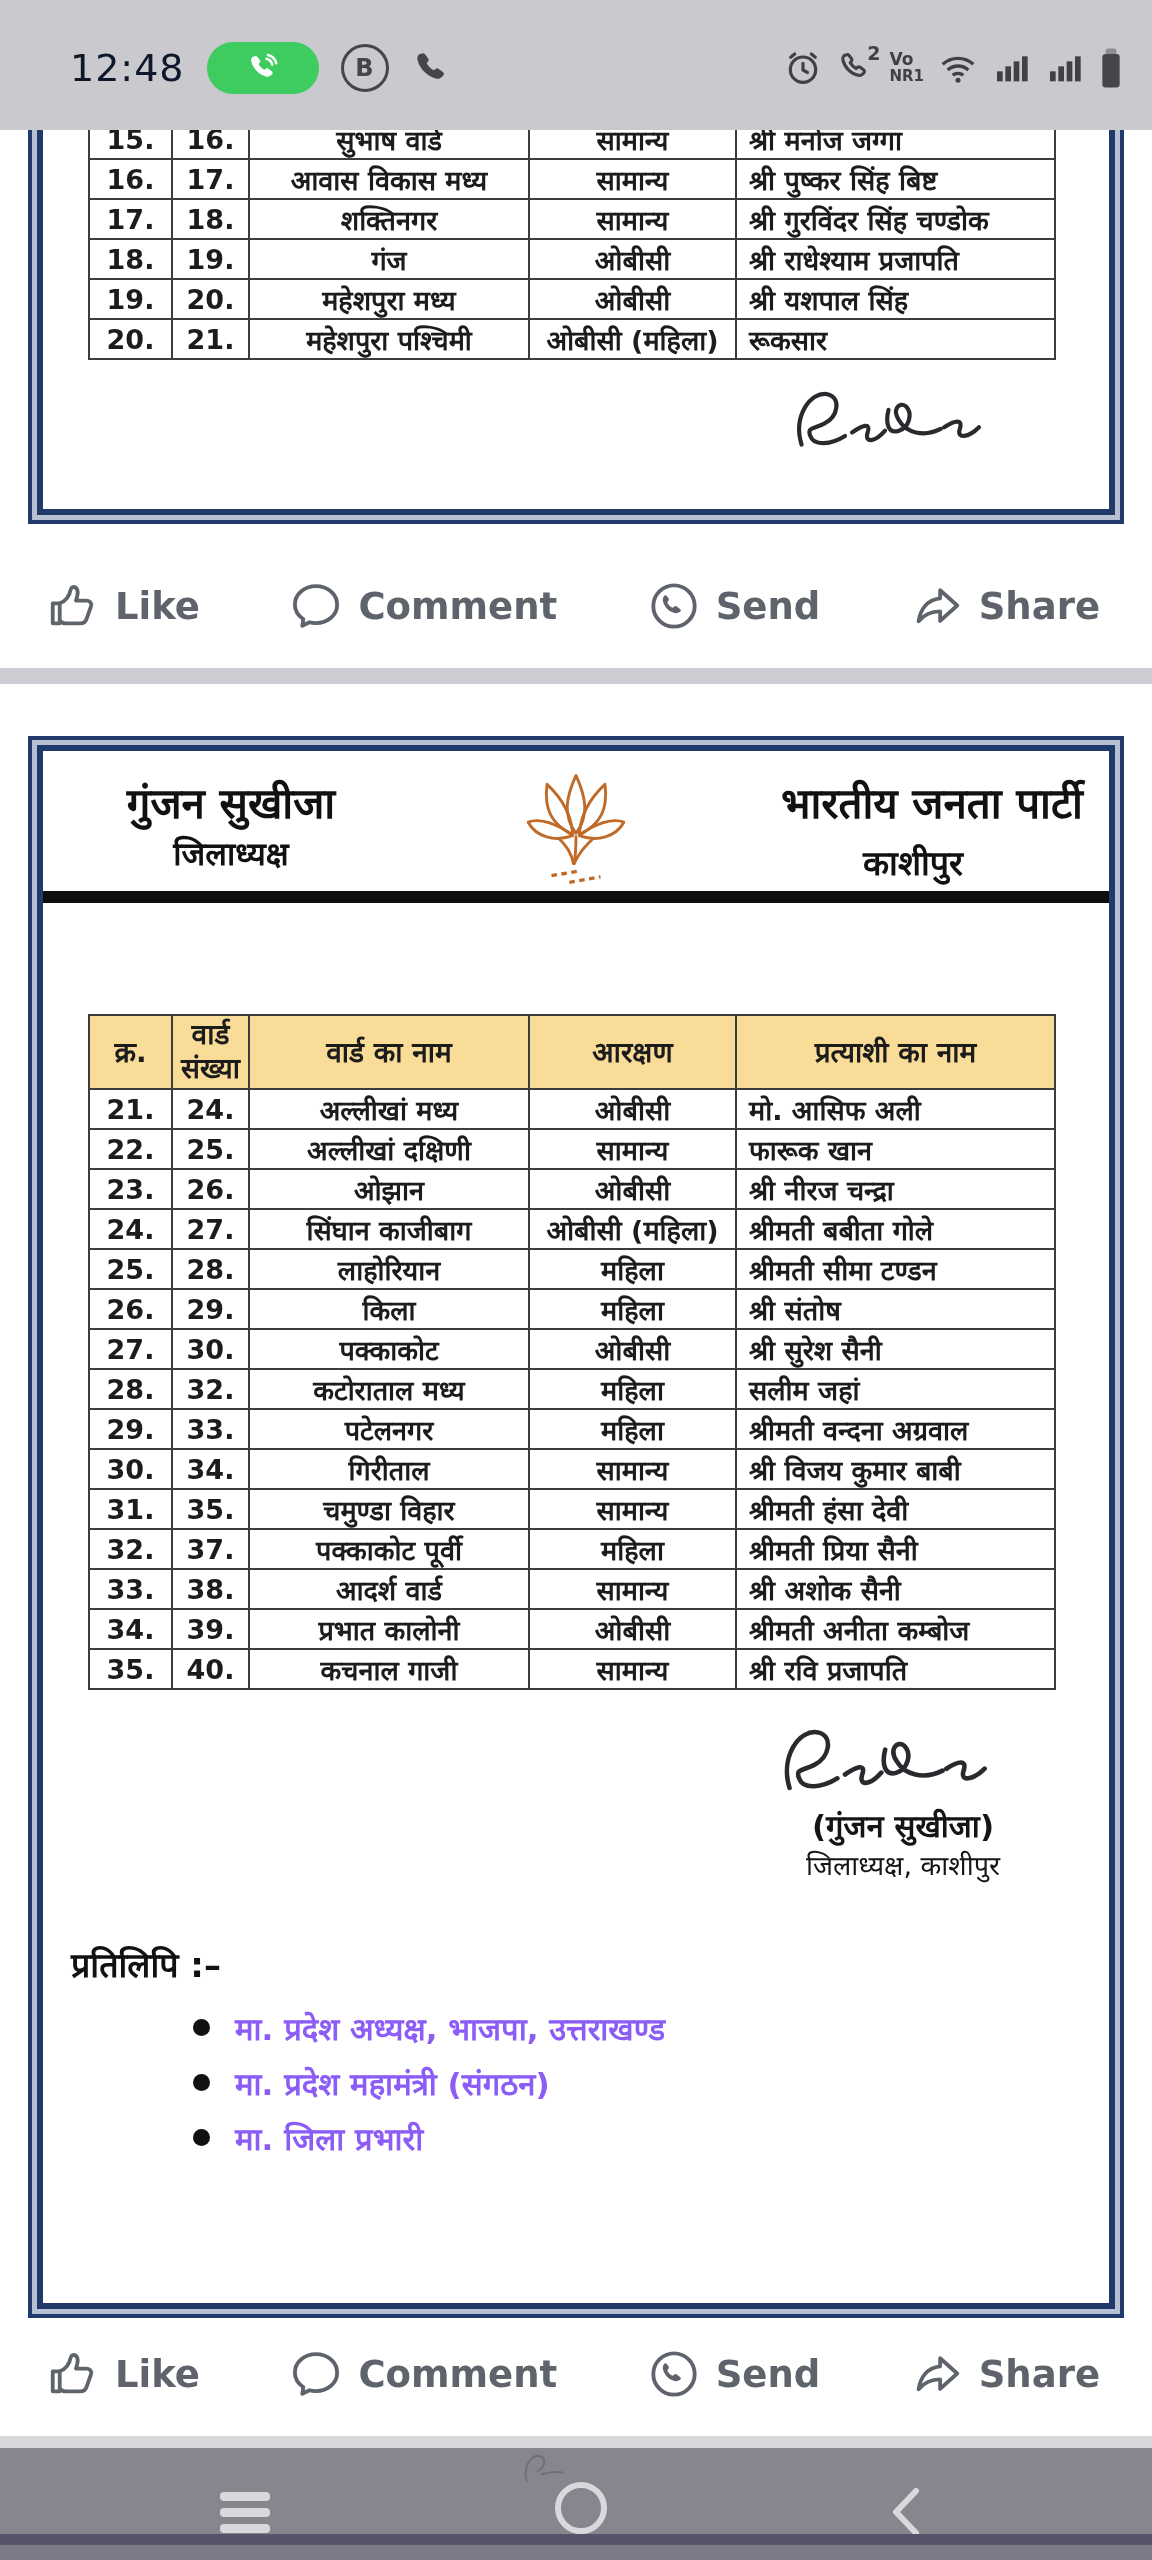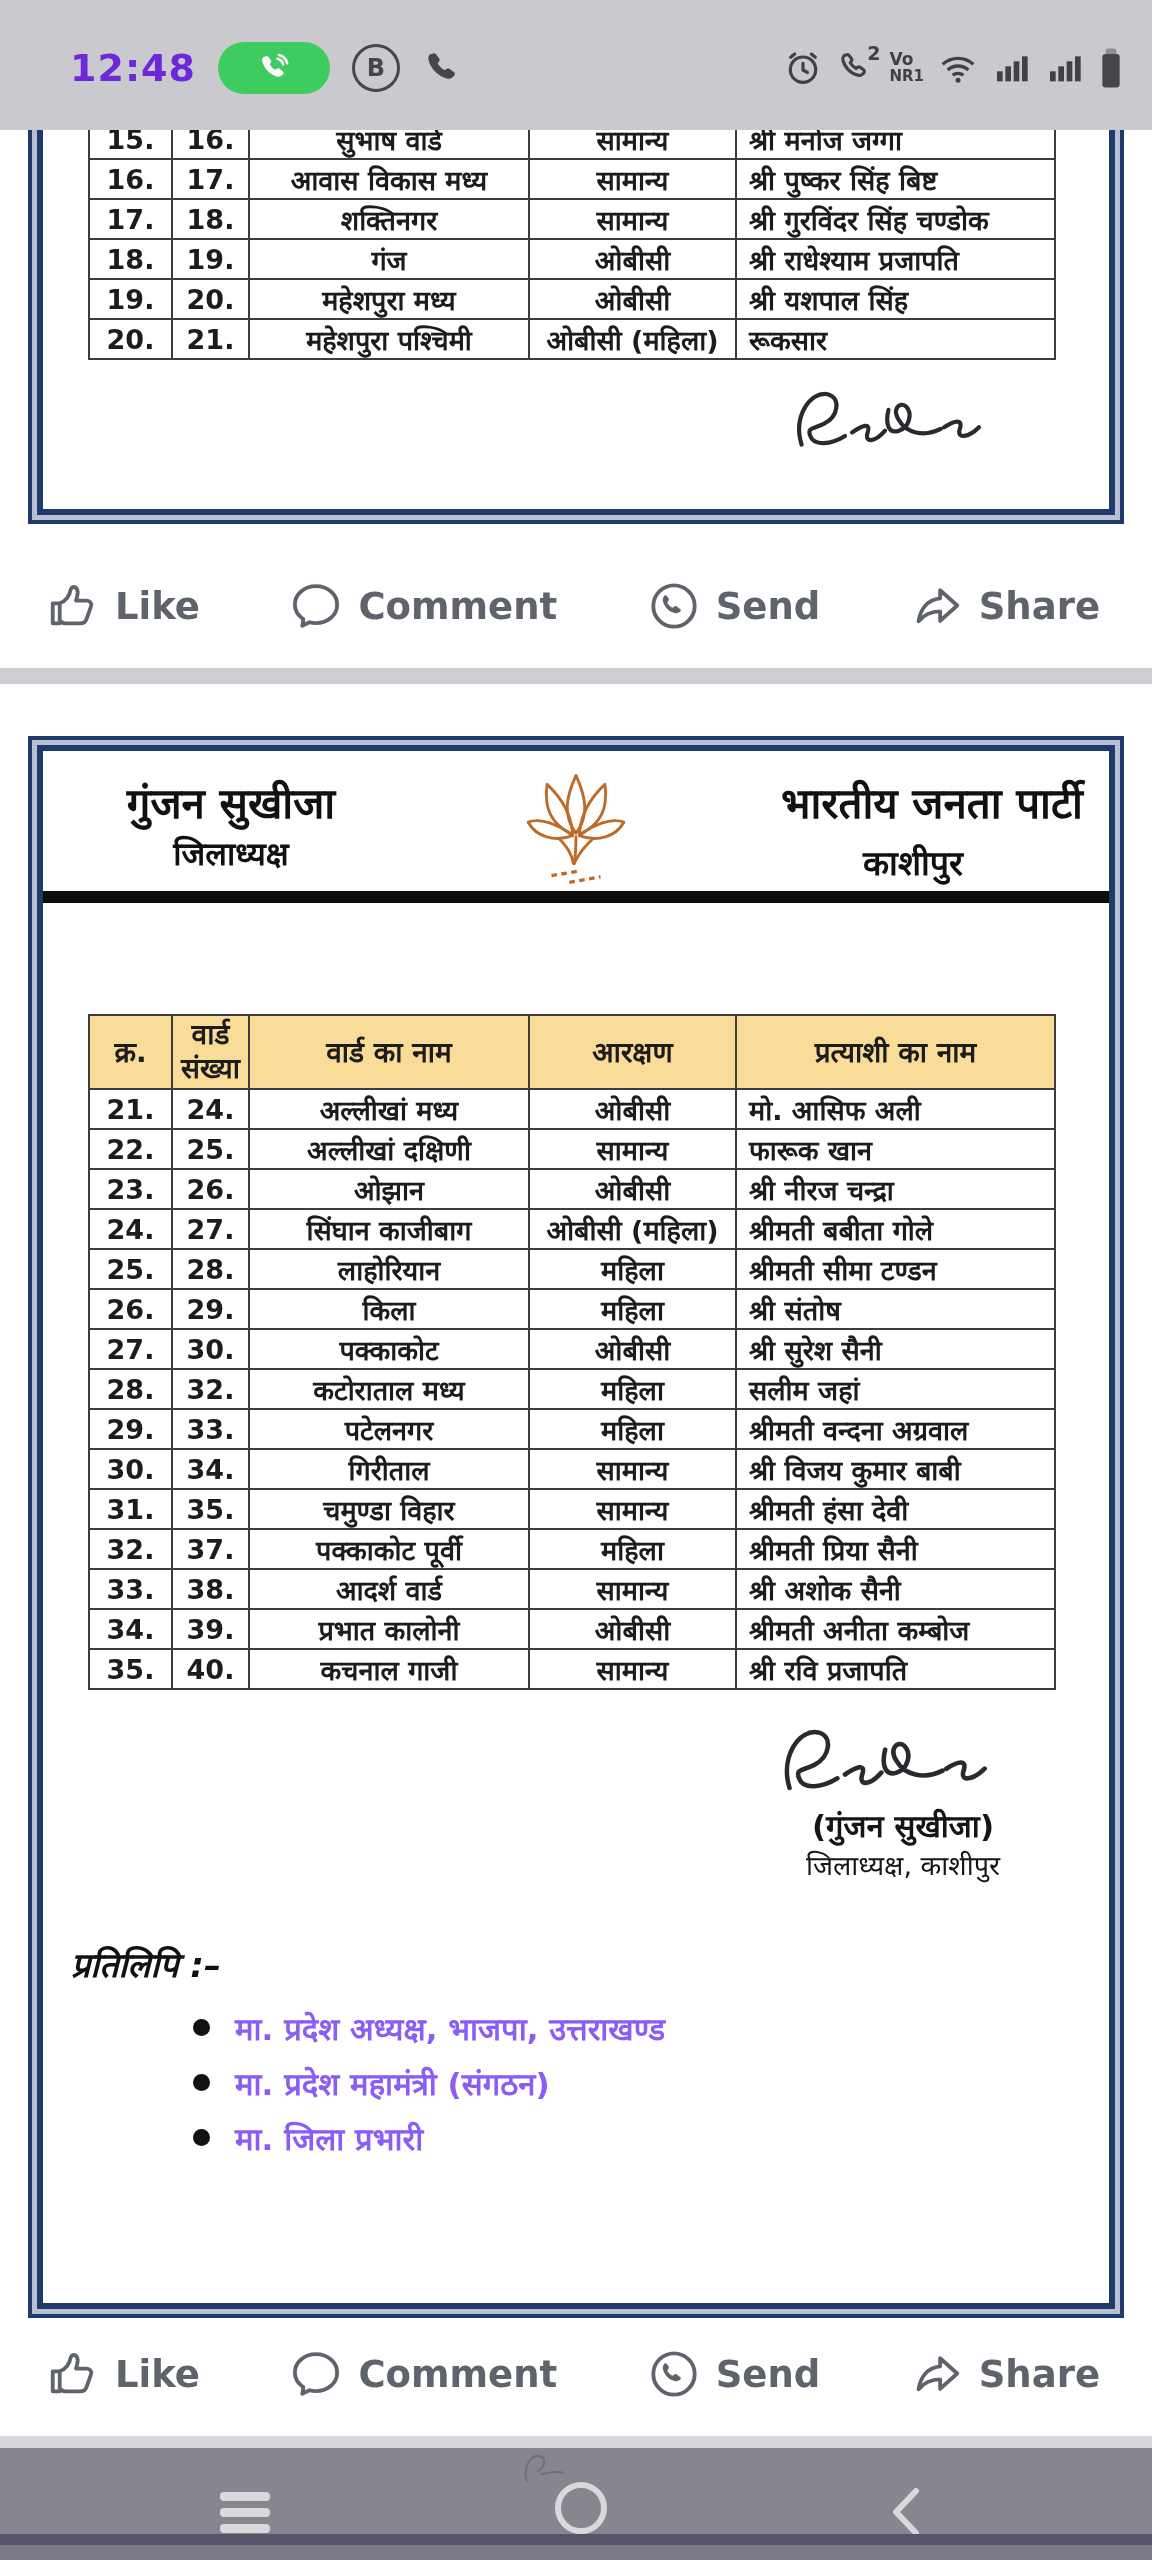--- a/index.html
+++ b/index.html
@@ -2,21 +2,21 @@
 <html lang="hi"><head>
 <meta charset="utf-8">
 <style>
   html,body{margin:0;padding:0;background:#fff;}
   .screen{position:relative;width:1152px;height:2560px;overflow:hidden;background:#fff;
           font-family:"DejaVu Sans",sans-serif;}
 
   
   .status-bar{position:absolute;left:0;top:0;width:1152px;height:130px;background:#c9c9ce;}
   .sb-left{position:absolute;left:70px;top:40px;height:56px;display:flex;align-items:center;gap:22px;}
-  .sb-time{font-size:38px;color:#6d28d9;font-weight:700;letter-spacing:1px;}
+  .sb-time{font-size:38px;color:#0f172a;font-weight:400;letter-spacing:1px;}
   .call-pill{width:112px;height:52px;border-radius:26px;background:#3ecb5f;display:flex;align-items:center;justify-content:center;}
   .sb-right{position:absolute;right:28px;top:40px;height:56px;display:flex;align-items:center;gap:13px;color:#404146;}
   .vonr{display:flex;flex-direction:column;line-height:17px;font-size:17px;font-weight:700;color:#404146;text-align:left;}
   .vonr small{font-size:15px;font-weight:700;}
   .b-bubble{width:42px;height:42px;border:3px solid #45464b;border-radius:50%;display:flex;align-items:center;justify-content:center;
             font-size:24px;font-weight:700;color:#45464b;}
 
   
   .doc{position:absolute;left:28px;width:1096px;box-sizing:border-box;background:#b7c0d2;
        border:4px solid #1f3a6b;padding:5px;}
@@ -44,21 +44,21 @@
   .lotus{position:absolute;left:50%;transform:translateX(-50%);top:20px;}
   .hrule{position:absolute;left:0;right:0;top:140px;height:12px;background:#0d0d0d;}
   .doc-title{position:absolute;left:0;right:0;top:176px;text-align:center;font-size:35px;font-weight:700;color:#111;}
 
   
   .sig{position:absolute;}
   .sig1{right:112px;top:252px;}
   .sig2{right:105px;top:968px;}
   .signer-name{position:absolute;right:36px;top:1053px;width:340px;text-align:center;font-size:31px;font-weight:600;color:#151515;}
   .signer-title{position:absolute;right:36px;top:1095px;width:340px;text-align:center;font-size:27px;font-weight:500;color:#151515;}
-  .copy-label{position:absolute;left:28px;top:1190px;font-size:34px;font-weight:700;color:#111;font-style:italic;}
+  .copy-label{position:absolute;left:28px;top:1190px;font-size:34px;font-weight:700;color:#111;}
   .copy-list{position:absolute;left:150px;top:1256px;margin:0;padding:0;list-style:none;}
   .copy-list li{position:relative;font-size:31px;font-weight:700;color:#8b5cf6;height:55px;padding-left:42px;}
   .copy-list li::before{content:"";position:absolute;left:0;top:12px;width:17px;height:17px;border-radius:50%;background:#111;}
 
   
   .actions{position:absolute;left:0;width:1152px;height:96px;display:flex;align-items:center;
            justify-content:space-between;padding:0 52px 0 46px;box-sizing:border-box;background:#fff;gap:26px;}
   .a1{top:558px;}
   .a2{top:2326px;}
   .ag{display:flex;align-items:center;gap:15px;cursor:pointer;}

